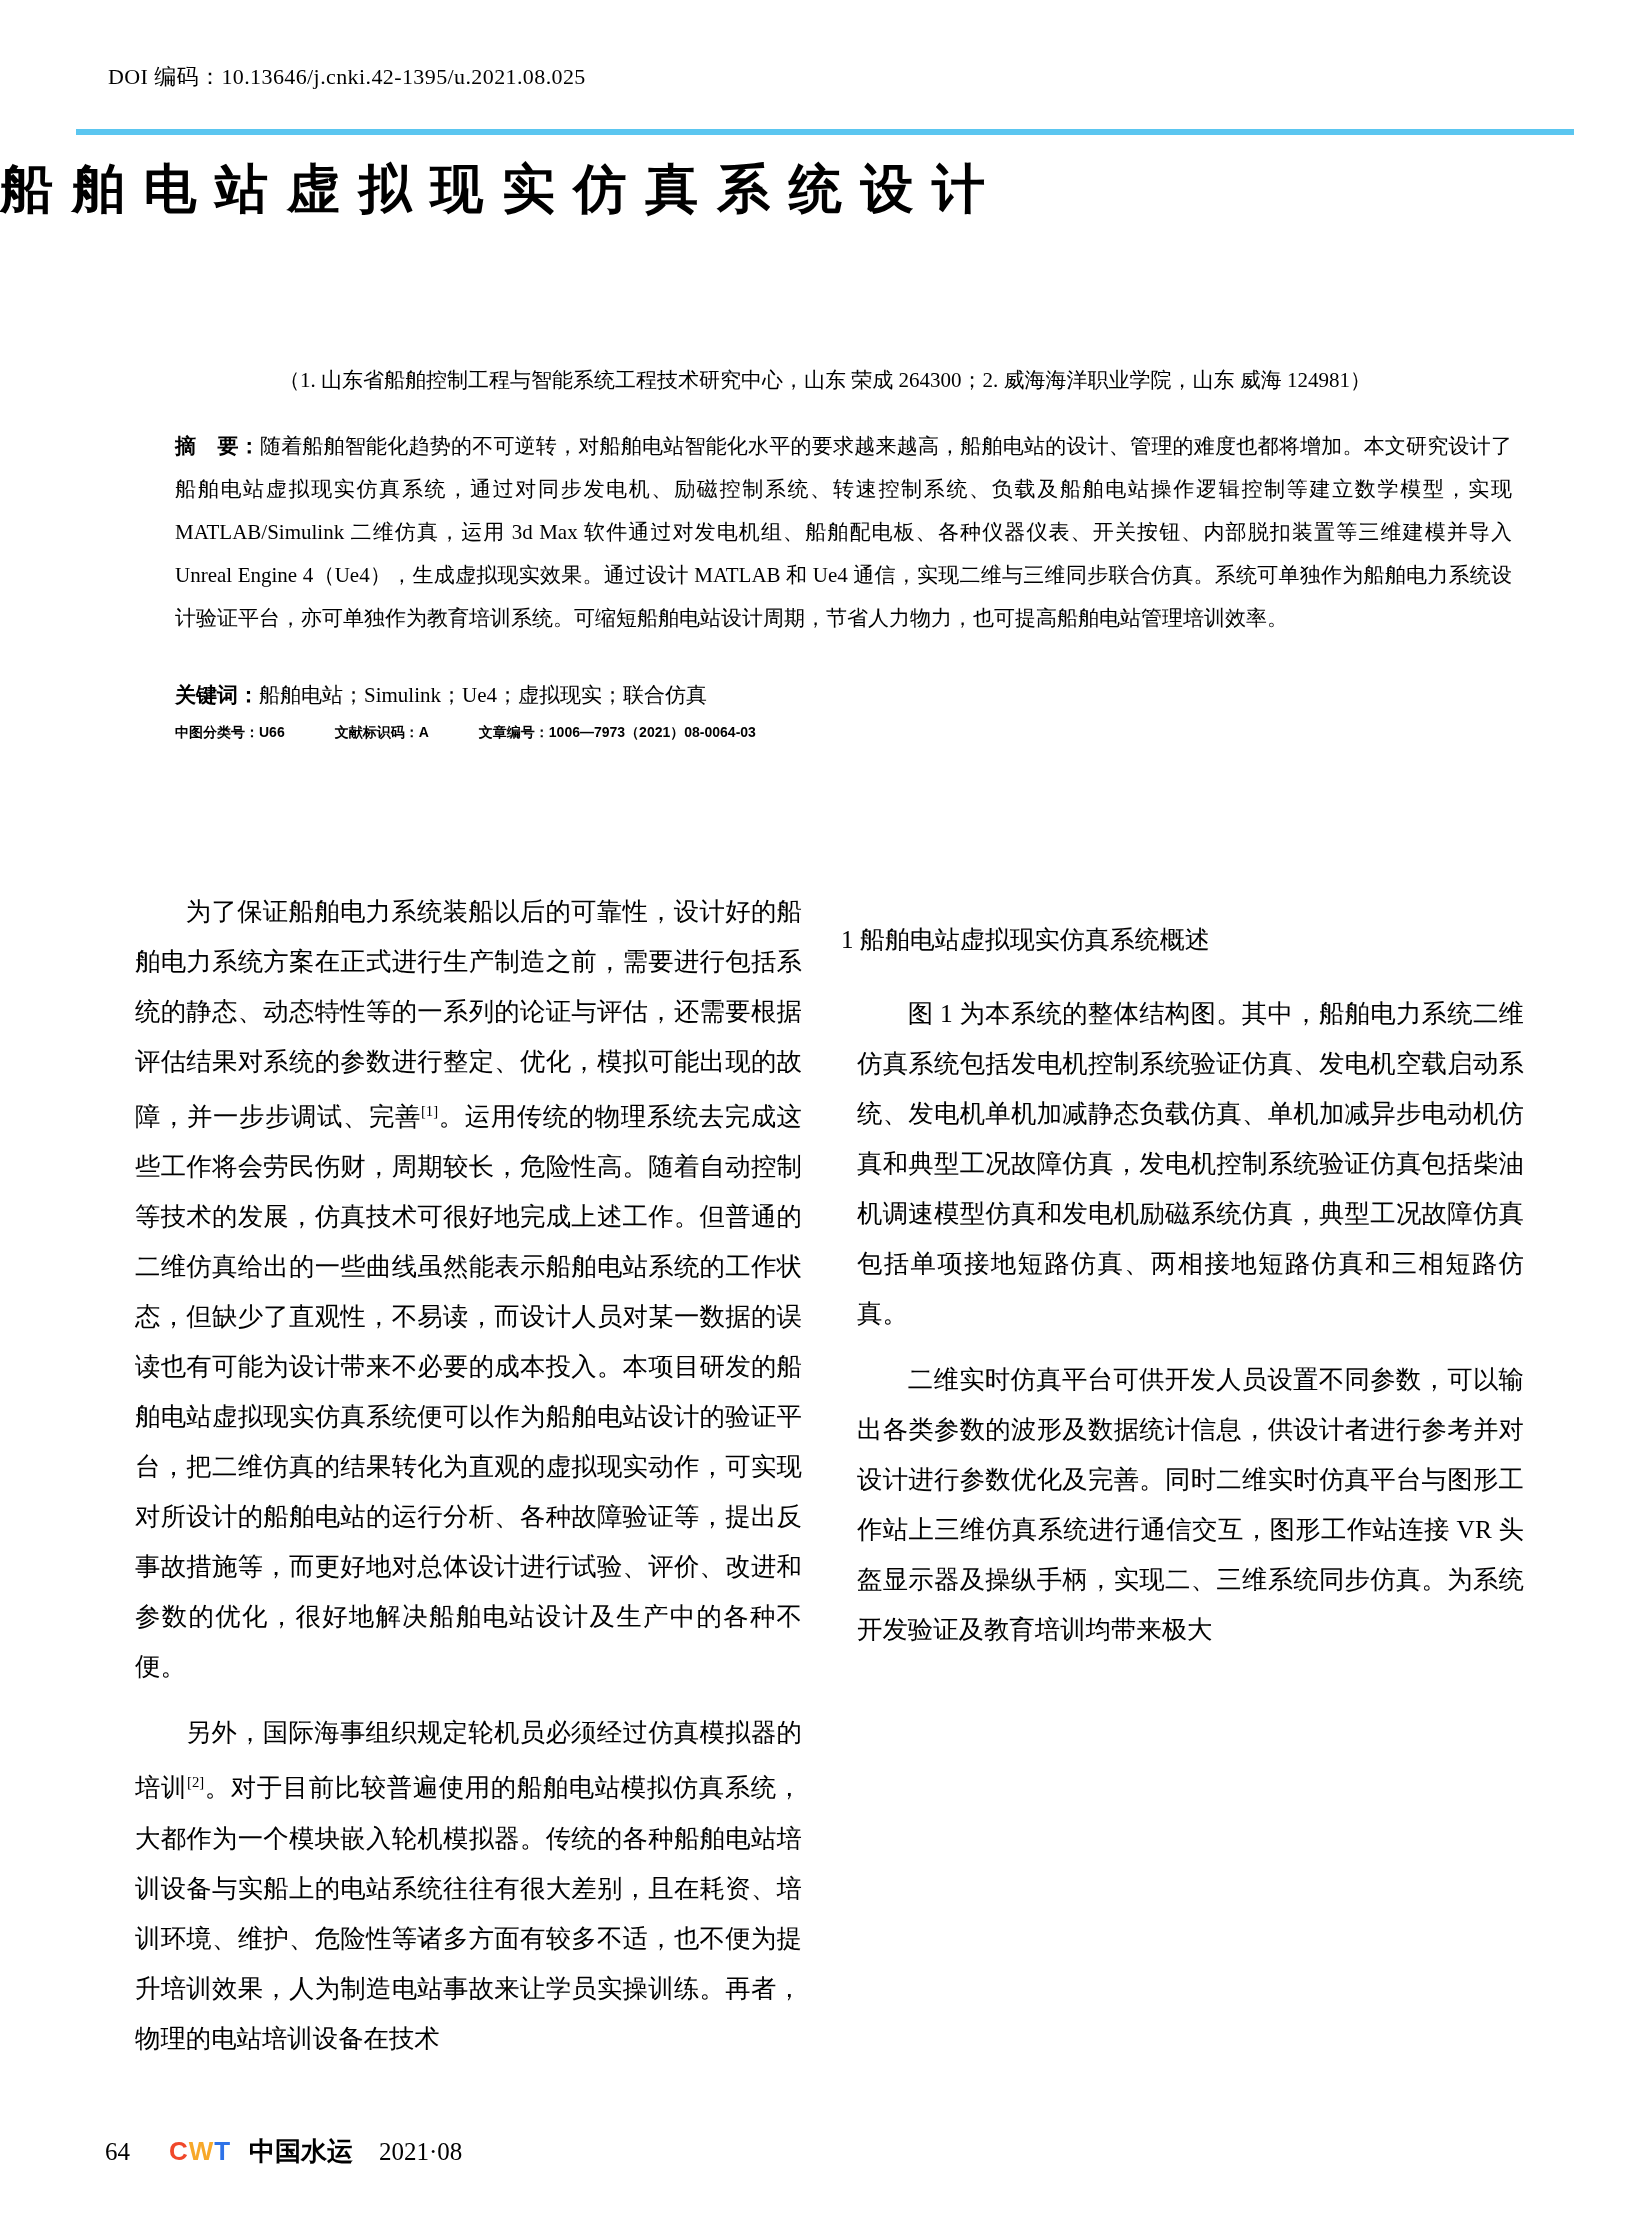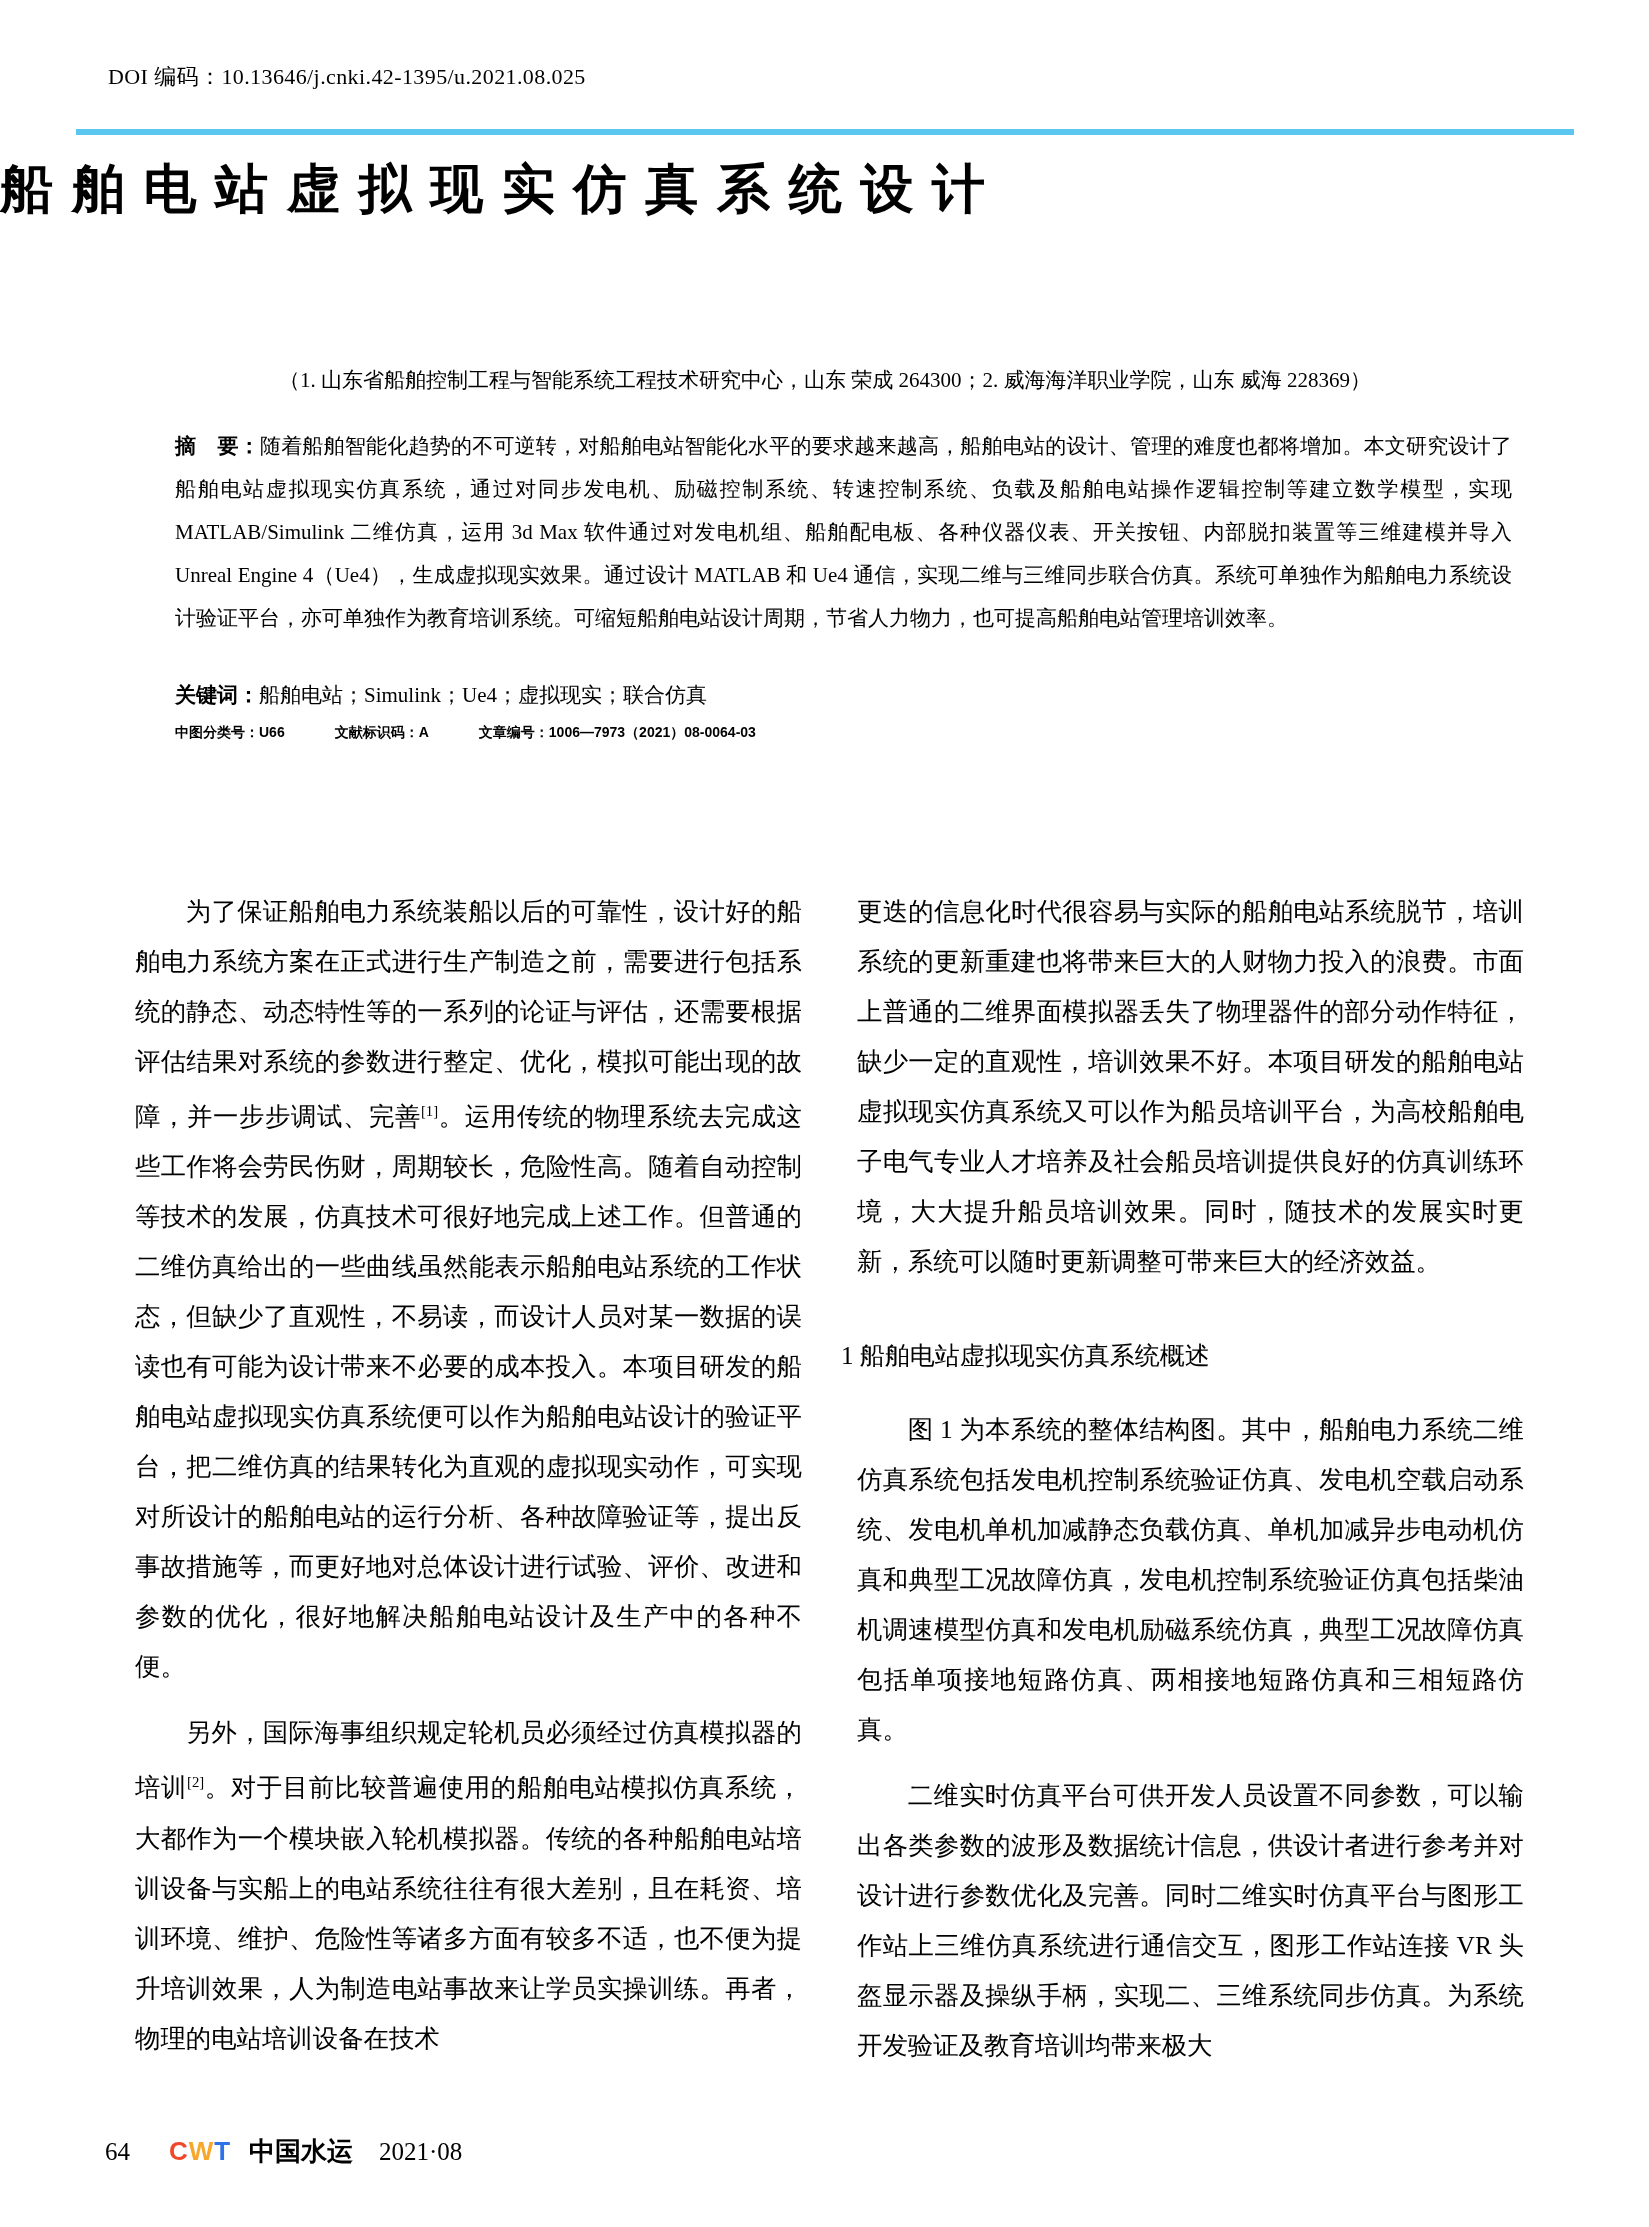--- a/index.html
+++ b/index.html
@@ -87,40 +87,39 @@
 
 <div class="page">
 
   <div class="doi">DOI 编码：10.13646/j.cnki.42-1395/u.2021.08.025</div>
 
   <div class="rule" style="background: rgb(91, 198, 240);"></div>
 
   <h1 class="title">船舶电站虚拟现实仿真系统设计</h1>
 
 
-  <div class="affiliation">（1. 山东省船舶控制工程与智能系统工程技术研究中心，山东 荣成 264300；2. 威海海洋职业学院，山东 威海 228369）</div>
+  <div class="affiliation">（1. 山东省船舶控制工程与智能系统工程技术研究中心，山东 荣成 264300；2. 威海海洋职业学院，山东 威海 124981）</div>
 
   <div class="abstract">
     <span class="label">摘　要：</span><span>随着船舶智能化趋势的不可逆转，对船舶电站智能化水平的要求越来越高，船舶电站的设计、管理的难度也都将增加。本文研究设计了船舶电站虚拟现实仿真系统，通过对同步发电机、励磁控制系统、转速控制系统、负载及船舶电站操作逻辑控制等建立数学模型，实现 MATLAB/Simulink 二维仿真，运用 3d Max 软件通过对发电机组、船舶配电板、各种仪器仪表、开关按钮、内部脱扣装置等三维建模并导入 Unreal Engine 4（Ue4），生成虚拟现实效果。通过设计 MATLAB 和 Ue4 通信，实现二维与三维同步联合仿真。系统可单独作为船舶电力系统设计验证平台，亦可单独作为教育培训系统。可缩短船舶电站设计周期，节省人力物力，也可提高船舶电站管理培训效率。</span>
   </div>
 
   <div class="keywords">
     <span class="label">关键词：</span><span>船舶电站；Simulink；Ue4；虚拟现实；联合仿真</span>
   </div>
 
   <div class="meta">
     <span>中图分类号：U66</span><span>文献标识码：A</span><span>文章编号：1006—7973（2021）08-0064-03</span>
   </div>
 
   <div class="col col-left" id="col-left">
       <p class="para indent">为了保证船舶电力系统装船以后的可靠性，设计好的船舶电力系统方案在正式进行生产制造之前，需要进行包括系统的静态、动态特性等的一系列的论证与评估，还需要根据评估结果对系统的参数进行整定、优化，模拟可能出现的故障，并一步步调试、完善<sup>[1]</sup>。运用传统的物理系统去完成这些工作将会劳民伤财，周期较长，危险性高。随着自动控制等技术的发展，仿真技术可很好地完成上述工作。但普通的二维仿真给出的一些曲线虽然能表示船舶电站系统的工作状态，但缺少了直观性，不易读，而设计人员对某一数据的误读也有可能为设计带来不必要的成本投入。本项目研发的船舶电站虚拟现实仿真系统便可以作为船舶电站设计的验证平台，把二维仿真的结果转化为直观的虚拟现实动作，可实现对所设计的船舶电站的运行分析、各种故障验证等，提出反事故措施等，而更好地对总体设计进行试验、评价、改进和参数的优化，很好地解决船舶电站设计及生产中的各种不便。</p>
       <p class="para indent">另外，国际海事组织规定轮机员必须经过仿真模拟器的培训<sup>[2]</sup>。对于目前比较普遍使用的船舶电站模拟仿真系统，大都作为一个模块嵌入轮机模拟器。传统的各种船舶电站培训设备与实船上的电站系统往往有很大差别，且在耗资、培训环境、维护、危险性等诸多方面有较多不适，也不便为提升培训效果，人为制造电站事故来让学员实操训练。再者，物理的电站培训设备在技术</p>
     </div>
   <div class="col col-right" id="col-right">
-      <p class="para">更迭的信息化时代很容易与实际的船舶电站系统脱节，培训系统的更新重建也将带来巨大的人财物力投入的浪费。市面上普通的二维界面模拟器丢失了物理器件的部分动作特征，缺少一定的直观性，培训效果不好。本项目研发的船舶电站虚拟现实仿真系统又可以作为船员培训平台，为高校船舶电子电气专业人才培养及社会船员培训提供良好的仿真训练环境，大大提升船员培训效果。同时，随技术的发展实时更新，系统可以随时更新调整可带来巨大的经济效益。</p>
       <div class="section-heading">1 船舶电站虚拟现实仿真系统概述</div>
       <p class="para indent">图 1 为本系统的整体结构图。其中，船舶电力系统二维仿真系统包括发电机控制系统验证仿真、发电机空载启动系统、发电机单机加减静态负载仿真、单机加减异步电动机仿真和典型工况故障仿真，发电机控制系统验证仿真包括柴油机调速模型仿真和发电机励磁系统仿真，典型工况故障仿真包括单项接地短路仿真、两相接地短路仿真和三相短路仿真。</p>
       <p class="para indent">二维实时仿真平台可供开发人员设置不同参数，可以输出各类参数的波形及数据统计信息，供设计者进行参考并对设计进行参数优化及完善。同时二维实时仿真平台与图形工作站上三维仿真系统进行通信交互，图形工作站连接 VR 头盔显示器及操纵手柄，实现二、三维系统同步仿真。为系统开发验证及教育培训均带来极大</p>
     </div>
 
   <div class="footer">
     <span class="page-num">64</span><span class="logo" id="logo"><span style="color: rgb(240, 72, 42);">C</span><span style="color: rgb(247, 168, 42);">W</span><span style="color: rgb(45, 114, 232);">T</span></span><span class="journal">中国水运</span><span class="issue">2021·08</span>
   </div>
 
 </div>

